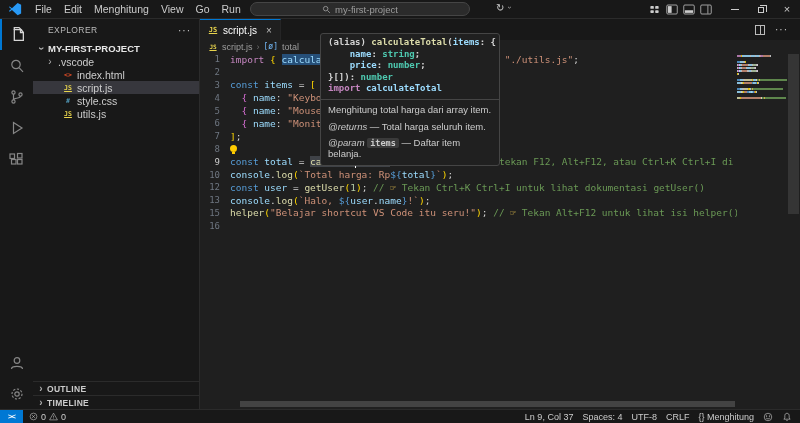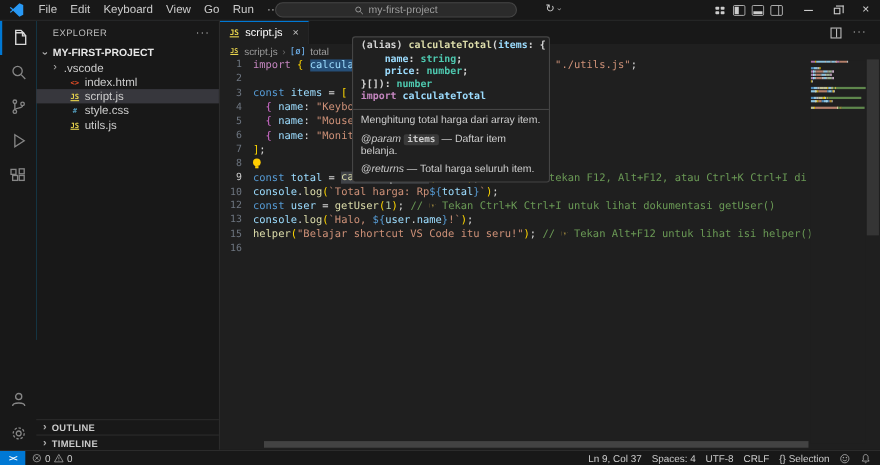--- a/index.html
+++ b/index.html
@@ -120,21 +120,21 @@
 
 <div class="app">
 
   <div class="titlebar">
     <svg class="vscode-logo" viewBox="0 0 16 16">
       <polygon points="11,1 4.5,7 2,5 1,5.8 3.6,8 1,10.2 2,11 4.5,9 11,15 15,13 15,3" fill="#2899f5"></polygon>
     </svg>
     <div style="display:flex">
         <span class="menu-item">File</span>
         <span class="menu-item">Edit</span>
-        <span class="menu-item">Keyboard</span>
+        <span class="menu-item">Menghitung</span>
         <span class="menu-item">View</span>
         <span class="menu-item">Go</span>
         <span class="menu-item">Run</span>
         <span class="menu-item">···</span>
       </div>
     <div class="nav-arrows">
       <span>←</span>
       <span>→</span>
     </div>
     <div class="cmd-center">
@@ -341,27 +341,27 @@
         <div class="vthumb"></div>
       </div>
     <div class="hscroll"></div>
   </div>
 
   <div class="tooltip">
     <div class="tt-code"><div class="tt-line"><span class="seg pn">(alias) </span><span class="seg fn">calculateTotal</span><span class="seg pn">(</span><span class="seg vr">items</span><span class="seg pn">: {</span></div><div class="tt-line"><span class="seg pn">    </span><span class="seg vr">name</span><span class="seg pn">: </span><span class="seg ty">string</span><span class="seg pn">;</span></div><div class="tt-line"><span class="seg pn">    </span><span class="seg vr">price</span><span class="seg pn">: </span><span class="seg ty">number</span><span class="seg pn">;</span></div><div class="tt-line"><span class="seg pn">}[]): </span><span class="seg ty">number</span></div><div class="tt-line"><span class="seg kwp">import </span><span class="seg vr">calculateTotal</span></div></div>
     <div class="tt-body">
       <div class="tt-desc">Menghitung total harga dari array item.</div>
       <div class="tt-row">
+        <span class="tt-tag">@returns</span>
+        <span>— Total harga seluruh item.</span>
+      </div>
+      <div class="tt-row">
         <span class="tt-tag">@param</span>
         <span class="tt-chip">items</span>
         <span>— Daftar item belanja.</span>
-      </div>
-      <div class="tt-row">
-        <span class="tt-tag">@returns</span>
-        <span>— Total harga seluruh item.</span>
       </div>
     </div>
   </div>
 
   <div class="statusbar">
     <div class="remote">
       <span>&gt;&lt;</span>
     </div>
     <div class="sb-left">
       <svg width="9" height="9" viewBox="0 0 16 16">
@@ -375,21 +375,21 @@
           <line x1="8" y1="6.5" x2="8" y2="10"></line>
           <line x1="8" y1="11.5" x2="8" y2="12.5"></line>
       </svg>
       <span>0</span>
     </div>
     <div class="sb-right">
       <span class="sb-item">Ln 9, Col 37</span>
       <span class="sb-item">Spaces: 4</span>
       <span class="sb-item">UTF-8</span>
       <span class="sb-item">CRLF</span>
-      <span class="sb-item">{} Selection</span>
+      <span class="sb-item">{} Menghitung</span>
       <span class="sb-item">
         <svg width="10" height="10" viewBox="0 0 16 16">
           <circle cx="8" cy="8" r="6"></circle>
             <circle cx="5.8" cy="6.5" r="0.5" fill="#cccccc"></circle>
             <circle cx="10.2" cy="6.5" r="0.5" fill="#cccccc"></circle>
             <path d="M5 9.5 C6.5 11.5 9.5 11.5 11 9.5"></path>
         </svg>
       </span>
       <span class="sb-item">
         <svg width="10" height="10" viewBox="0 0 16 16">

